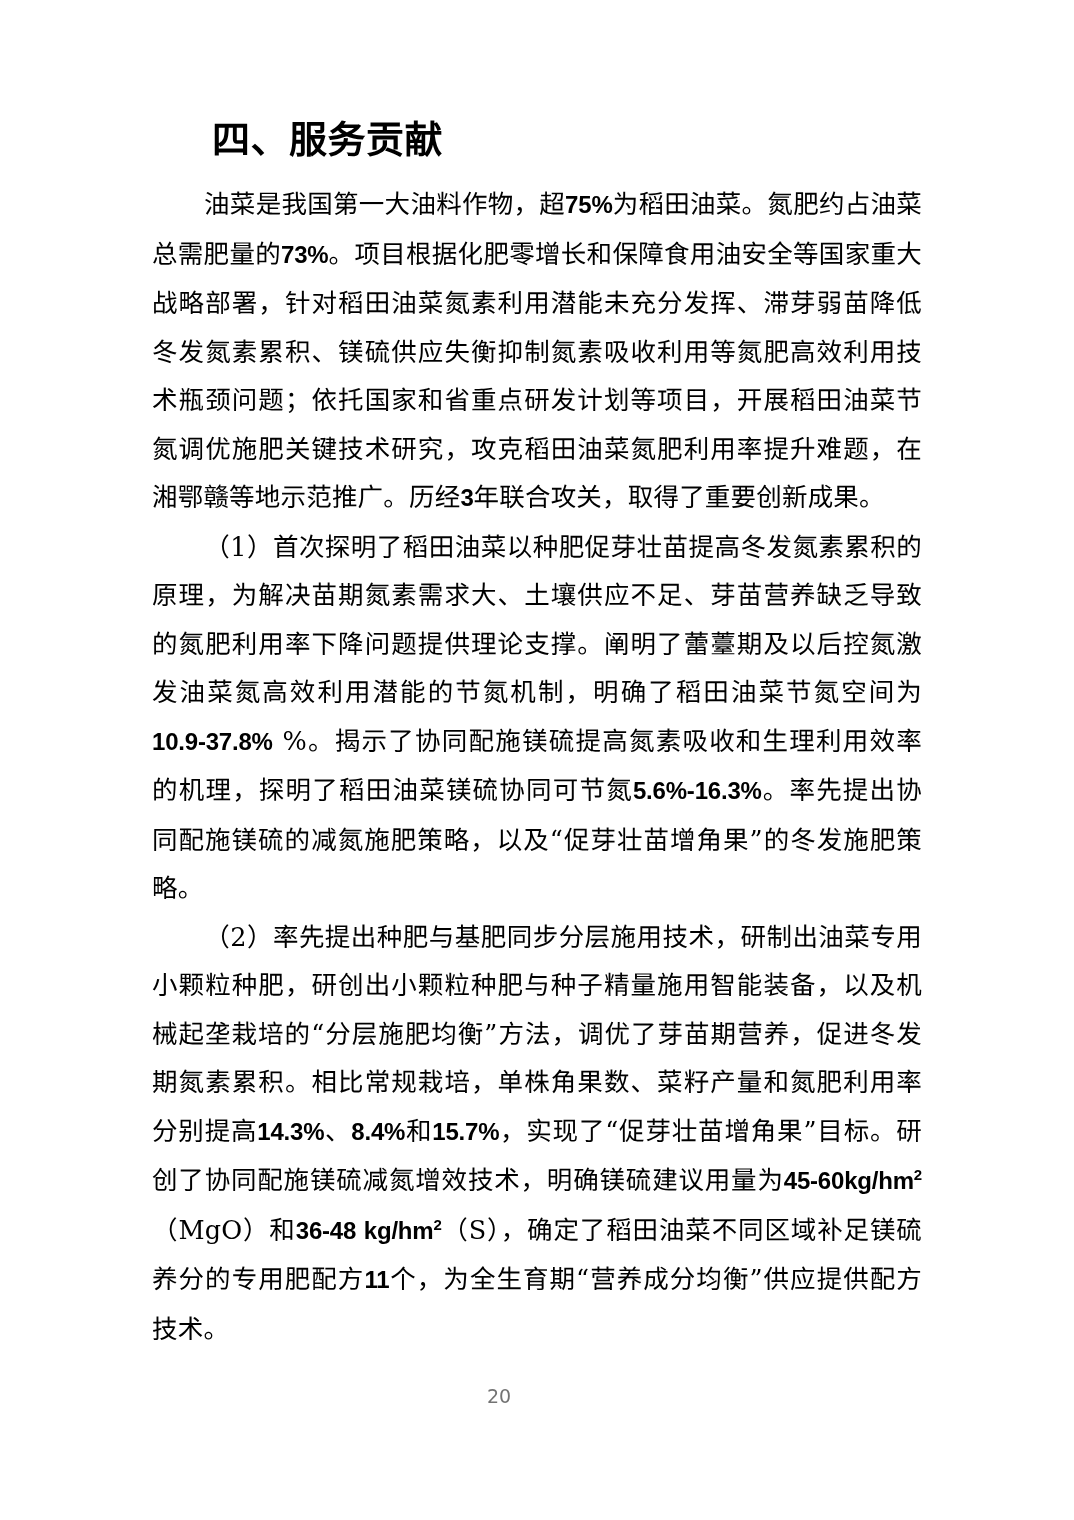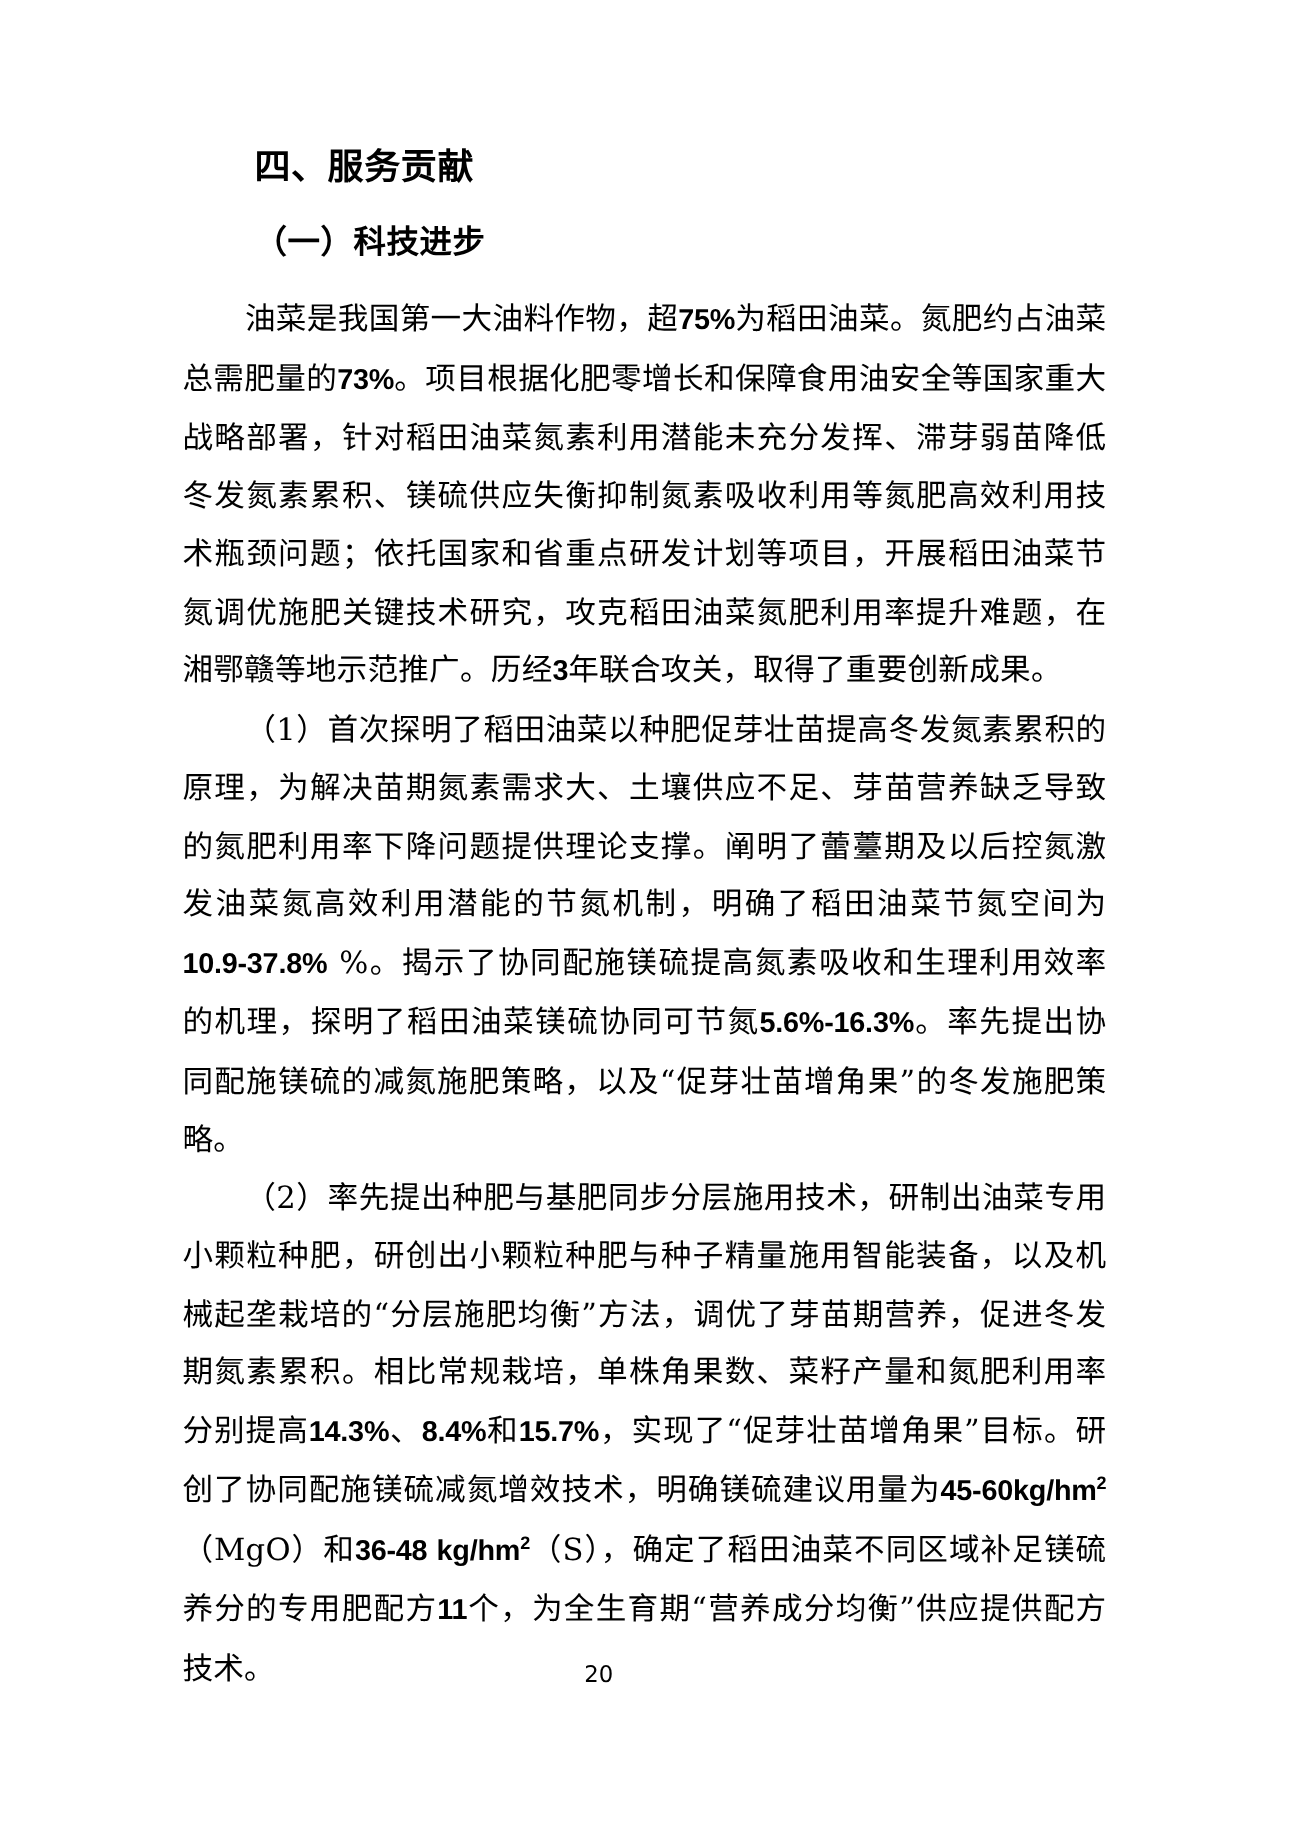--- a/index.html
+++ b/index.html
@@ -31,21 +31,21 @@
   .content {
     position: absolute;
     left: 152px;
     top: 118px;
     width: 770px;
   }
 
   h1.section-heading {
     font-family: "DejaVu Sans", "Liberation Sans", sans-serif;
     font-weight: bold;
-    font-size: 30px;
+    font-size: 38px;
     line-height: 44px;
     letter-spacing: 0.5px;
     margin: 0 0 0 60px;
     padding: 0;
     white-space: nowrap;
   }
 
   h2.sub-heading {
     font-family: "DejaVu Serif", "Liberation Serif", serif;
     font-weight: bold;
@@ -99,33 +99,32 @@
   }
 
   .page-number {
     position: absolute;
     left: 0;
     top: 1385px;
     width: 998px;
     text-align: center;
     font-family: "DejaVu Sans", "Liberation Sans", sans-serif;
     font-size: 19px;
-    color: #000000;
+    color: #737373;
   }
 </style>
 </head>
 <body>
 
 <div class="page">
 
   <div class="content">
 
     <h1 class="section-heading">四、服务贡献</h1>
 
-    <h2 class="sub-heading">（一）科技进步</h2>
 
     <div id="body-text">
         <p class="body-par first-par"><span class="indent"></span>油菜是我国第一大油料作物，超<span class="num">75%</span>为稻田油菜。氮肥约占油菜总需肥量的<span class="num">73%</span>。项目根据化肥零增长和保障食用油安全等国家重大战略部署，针对稻田油菜氮素利用潜能未充分发挥、滞芽弱苗降低冬发氮素累积、镁硫供应失衡抑制氮素吸收利用等氮肥高效利用技术瓶颈问题；依托国家和省重点研发计划等项目，开展稻田油菜节氮调优施肥关键技术研究，攻克稻田油菜氮肥利用率提升难题，在湘鄂赣等地示范推广。历经<span class="num">3</span>年联合攻关，取得了重要创新成果。</p>
         <p class="body-par"><span class="indent"></span>（1）首次探明了稻田油菜以种肥促芽壮苗提高冬发氮素累积的原理，为解决苗期氮素需求大、土壤供应不足、芽苗营养缺乏导致的氮肥利用率下降问题提供理论支撑。阐明了蕾薹期及以后控氮激发油菜氮高效利用潜能的节氮机制，明确了稻田油菜节氮空间为<span class="num">10.9-37.8%</span> %。揭示了协同配施镁硫提高氮素吸收和生理利用效率的机理，探明了稻田油菜镁硫协同可节氮<span class="num">5.6%-16.3%</span>。率先提出协同配施镁硫的减氮施肥策略，以及“促芽壮苗增角果”的冬发施肥策略。</p>
         <p class="body-par"><span class="indent"></span>（2）率先提出种肥与基肥同步分层施用技术，研制出油菜专用小颗粒种肥，研创出小颗粒种肥与种子精量施用智能装备，以及机械起垄栽培的“分层施肥均衡”方法，调优了芽苗期营养，促进冬发期氮素累积。相比常规栽培，单株角果数、菜籽产量和氮肥利用率分别提高<span class="num">14.3%</span>、<span class="num">8.4%</span>和<span class="num">15.7%</span>，实现了“促芽壮苗增角果”目标。研创了协同配施镁硫减氮增效技术，明确镁硫建议用量为<span class="num">45-60kg/hm<sup>2</sup></span>（MgO）和<span class="num">36-48 kg/hm<sup>2</sup></span>（S），确定了稻田油菜不同区域补足镁硫养分的专用肥配方<span class="num">11</span>个，为全生育期“营养成分均衡”供应提供配方技术。</p>
       </div>
 
   </div>
 
   <div class="page-number">20</div>

